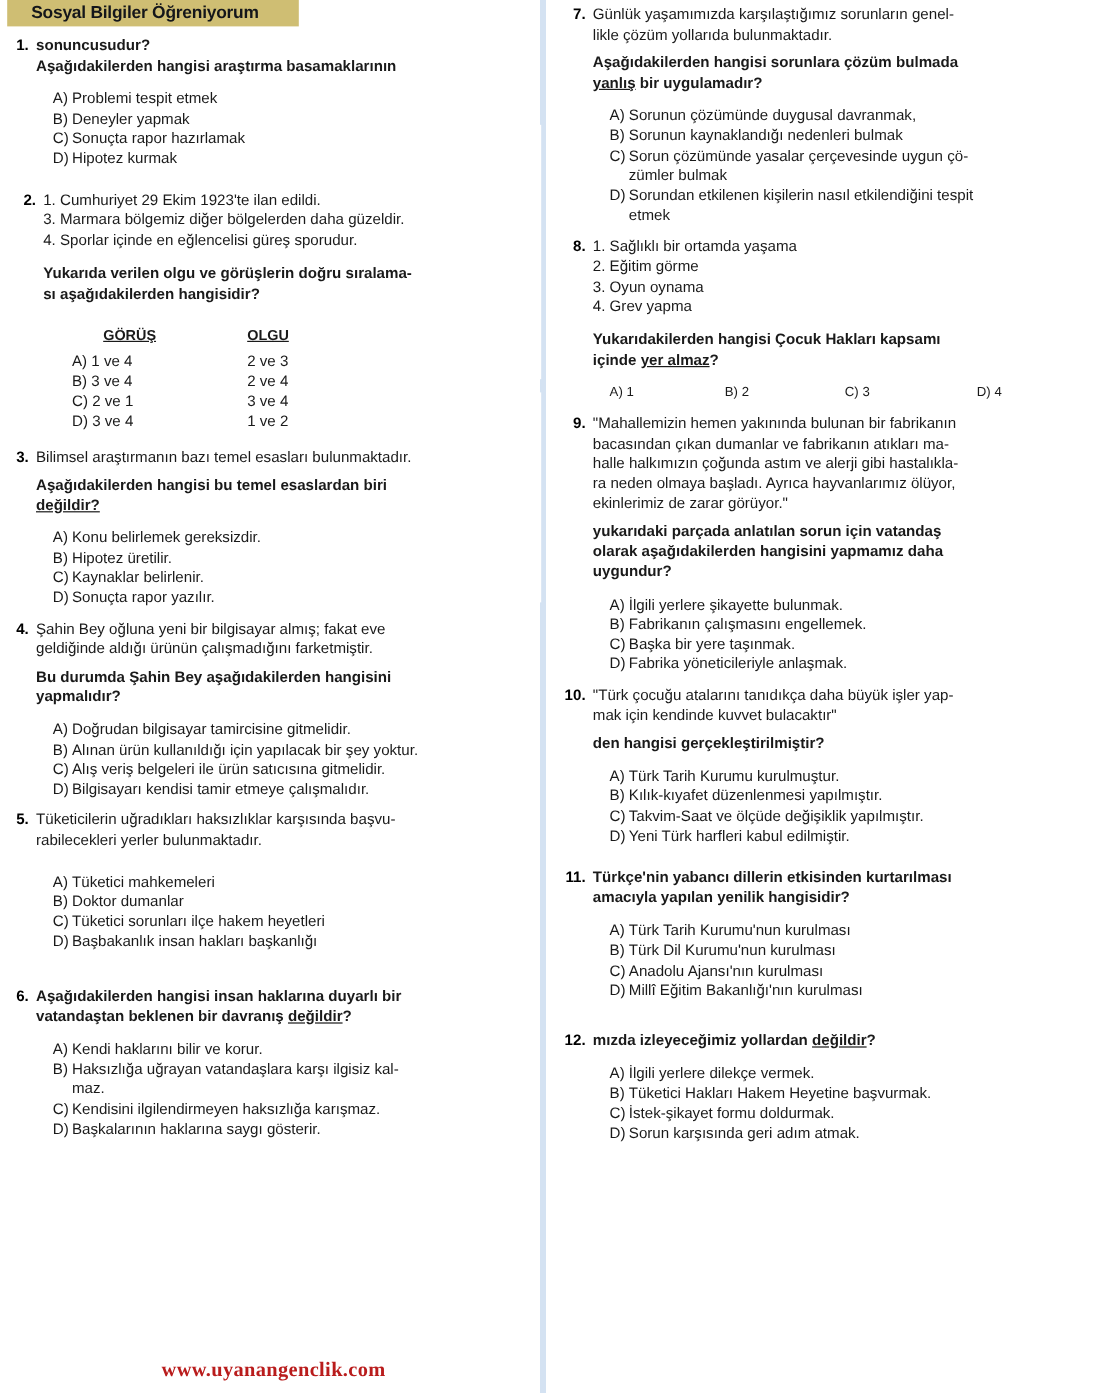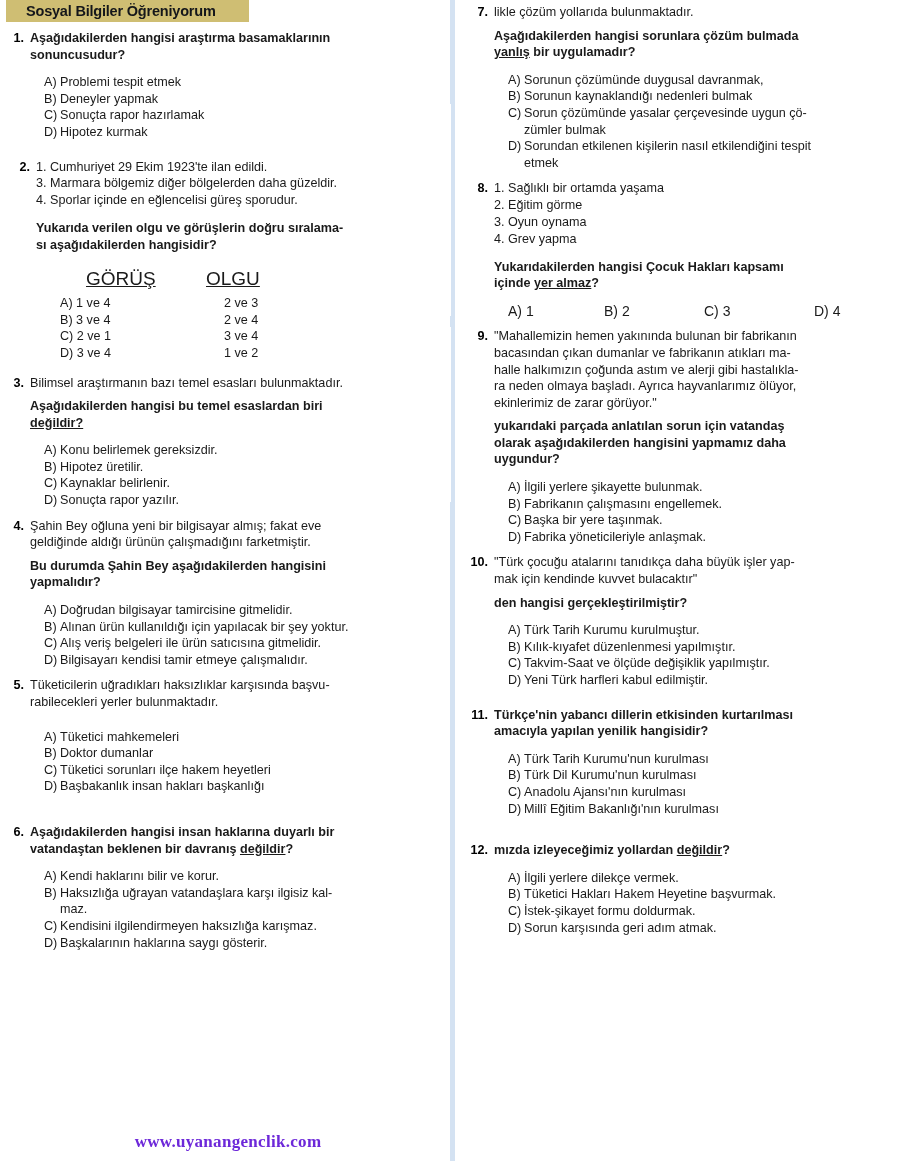--- a/index.html
+++ b/index.html
@@ -142,21 +142,21 @@
     flex: 1 1 auto;
     min-width: 0;
   }
 
   
   .opts-inline {
     list-style: none;
     margin: 0;
     padding: 0 0 0 14px;
     display: flex;
-    font-size: 14px;
+    font-size: 11px;
     line-height: 16.6px;
   }
   .opts-inline li { flex: 0 0 auto; }
   .opts-inline li:nth-child(1) { width: 96px; }
   .opts-inline li:nth-child(2) { width: 100px; }
   .opts-inline li:nth-child(3) { width: 110px; }
   .opts-inline li:nth-child(4) { width: auto; }
 
   
   .table2 {
@@ -164,50 +164,49 @@
   }
   .table2 .thead {
     display: flex;
     font-size: 12.6px;
     font-weight: normal;
     line-height: 20px;
     margin-bottom: 4px;
   }
   .table2 .thead span {
     text-decoration: underline;
-    font-weight: normal;
-    font-size: 19px;
+    font-weight: bold;
+    font-size: 12px;
     margin-top: 46px;
   }
   .table2 .thead .th-1 { width: 120px; padding-left: 26px; }
   .table2 .thead .th-2 { width: 120px; }
   .table2 .trow {
     display: flex;
     font-size: 12.6px;
     line-height: 16.6px;
-    gap: 18px;
   }
   .table2 .trow .td-1 { width: 146px; }
   .table2 .trow .td-2 { width: 120px; }
 
   u.u { text-decoration: underline; }
 
   
   .footer {
     position: absolute;
     left: 0;
     top: 1132px;
     width: 456px;
     text-align: center;
   }
   .footer-text {
     font-family: "Liberation Serif", serif;
     font-size: 17px;
     font-weight: bold;
-    color: #6d28d9;
+    color: #b91c1c;
     letter-spacing: 0.3px;
   }
 </style>
 </head>
 <body>
 
 <div class="page">
 
   <div class="banner">
     <span class="banner-title">Sosyal Bilgiler Öğreniyorum</span>
@@ -217,22 +216,22 @@
   <div class="divider-notch notch-a"></div>
   <div class="divider-notch notch-b"></div>
 
   <div class="col col-left">
     <div class="qlist">
 
       <div class="q">
         <div class="q-row">
           <div class="q-num w1">1.</div>
           <div class="q-body">
+            <p class="stem bold">sonuncusudur?</p>
             <p class="stem bold">Aşağıdakilerden hangisi araştırma basamaklarının</p>
-            <p class="stem bold">sonuncusudur?</p>
             <div class="gap-md"></div>
             <ul class="opts">
               <li>
                   <span class="opt-letter">A)</span>
                   <span class="opt-text">Problemi tespit etmek</span>
                 </li>
               <li>
                   <span class="opt-letter">B)</span>
                   <span class="opt-text">Deneyler yapmak</span>
                 </li>
@@ -428,20 +427,21 @@
     </div>
   </div>
 
   <div class="col col-right">
     <div class="qlist">
 
       <div class="q">
         <div class="q-row">
           <div class="q-num w2">7.</div>
           <div class="q-body">
+            <p class="stem plain">Günlük yaşamımızda karşılaştığımız sorunların genel-</p>
             <p class="stem plain">likle çözüm yollarıda bulunmaktadır.</p>
             <div class="gap-sm"></div>
             <p class="stem bold">Aşağıdakilerden hangisi sorunlara çözüm bulmada</p>
             <p class="stem bold"><u class="u">yanlış</u><span> bir uygulamadır?</span></p>
             <div class="gap-md"></div>
             <ul class="opts">
               <li>
                   <span class="opt-letter">A)</span>
                   <span class="opt-text">Sorunun çözümünde duygusal davranmak,</span>
                 </li>

